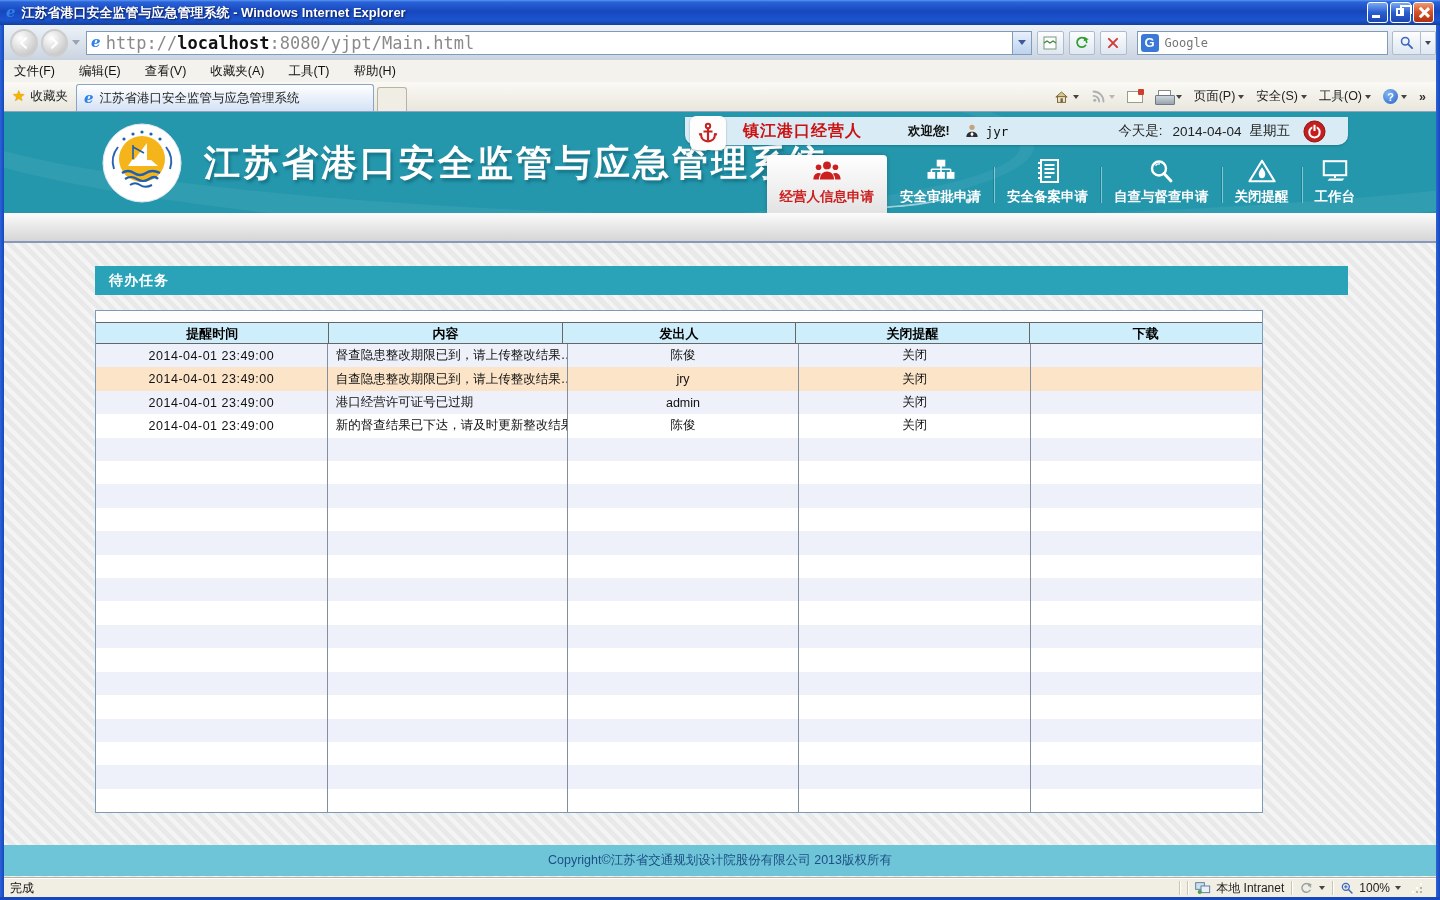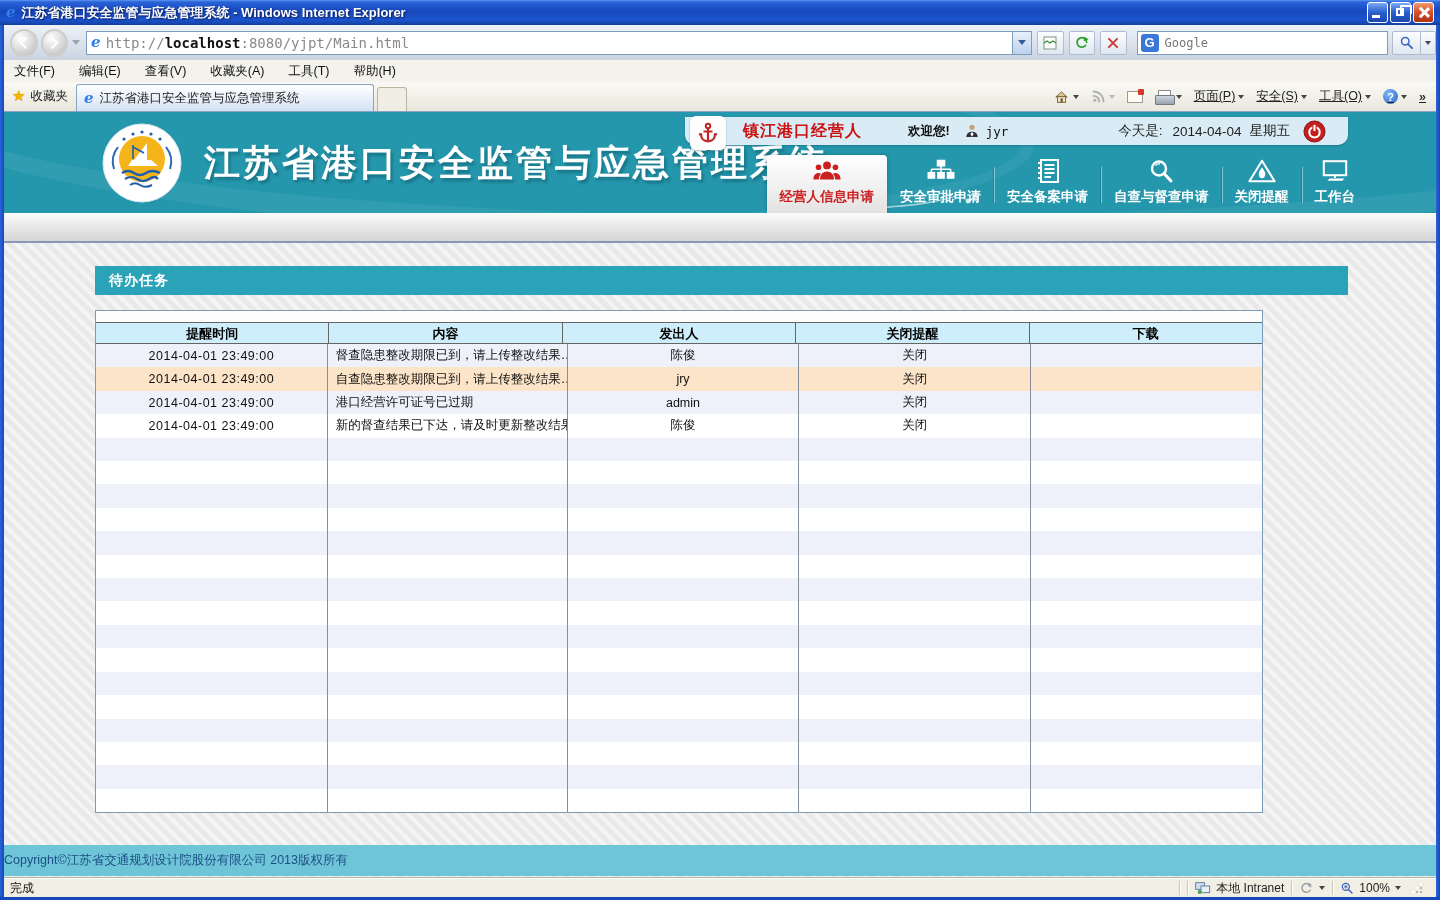--- a/index.html
+++ b/index.html
@@ -29,21 +29,21 @@
 
   
   .addr-row { position:absolute; left:4px; top:25px; width:1432px; height:35px;
     background:linear-gradient(180deg,#edf2f8,#d5dde8 70%,#c9d3e0); display:flex; align-items:center; }
   .nav-circle { width:28px; height:28px; border-radius:50%; border:2px solid #cdcdcd;
     background:radial-gradient(circle at 35% 30%,#fff,#d9d9d9 55%,#b9b9b9); margin-left:6px;
     display:flex; align-items:center; justify-content:center; }
   .nav-circle svg { display:block; }
   .small-chevron { width:0; height:0; border-left:4px solid transparent; border-right:4px solid transparent; border-top:5px solid #9aa4b2; margin:0 6px 0 4px; }
   .addr-box { height:24px; width:964px; background:#fff; border:1px solid #7f9db9; display:flex; align-items:center; padding-left:4px; }
-  .addr-url { font-family:"DejaVu Sans Mono","Liberation Mono",monospace; font-size:14px; color:#8a8a8a; margin-left:5px; white-space:nowrap; }
+  .addr-url { font-family:"DejaVu Sans Mono","Liberation Mono",monospace; font-size:17px; color:#8a8a8a; margin-left:5px; white-space:nowrap; }
   .addr-url b { color:#111; }
   .addr-drop { margin-left:auto; width:19px; height:22px; background:linear-gradient(180deg,#e8f0fa,#bcd2ef); border-left:1px solid #7f9db9; display:flex; align-items:center; justify-content:center; }
   .addr-drop::before { content:""; width:0; height:0; border-left:4px solid transparent; border-right:4px solid transparent; border-top:5px solid #39599e; }
   .addr-btn { width:27px; height:24px; margin-left:5px; border:1px solid #aebccd; border-radius:2px;
     background:linear-gradient(180deg,#fcfdff,#dfe7f0); display:flex; align-items:center; justify-content:center; }
   .search-box { height:24px; width:256px; margin-left:10px; background:#fff; border:1px solid #7f9db9; display:flex; align-items:center; }
   .g-icon { width:18px; height:18px; margin-left:3px; background:#3a78d8; border-radius:3px; color:#fff; font-weight:bold; font-size:13px; display:flex; align-items:center; justify-content:center; }
   .g-icon::before { content:"G"; }
   .search-box input { border:none; outline:none; flex:1; margin-left:6px; font-size:12px; color:#9a9a9a; font-family:"DejaVu Sans Mono",monospace; background:transparent; }
   .search-btn { width:30px; height:24px; margin-left:4px; border:1px solid #aebccd; border-radius:2px 0 0 2px;
@@ -61,21 +61,21 @@
   .favbar { position:absolute; left:4px; top:82px; width:1432px; height:30px;
     background:linear-gradient(180deg,#faf9f5,#e9e7dc); border-bottom:1px solid #8fa3c0; display:flex; align-items:flex-end; }
   .fav-btn { display:flex; align-items:center; gap:5px; height:24px; margin:0 8px 3px 8px; font-size:12.5px; }
   .star { color:#f7b500; font-size:15px; text-shadow:0 0 1px #b07800; }
   .star::before { content:"★"; }
   .browser-tab { width:298px; height:27px; border:1px solid #8aa4c8; border-bottom:none; border-radius:3px 3px 0 0;
     background:linear-gradient(180deg,#ffffff,#d4e2f5); display:flex; align-items:center; gap:6px; padding-left:7px; font-size:12.5px; }
   .stub-tab { width:30px; height:24px; margin-left:3px; border:1px solid #b8b4a4; border-bottom:none; border-radius:3px 3px 0 0; background:#efede4; }
   .ie-e { font-family:"DejaVu Serif","Liberation Serif",serif; font-style:italic; font-weight:bold; color:#2f81e8; font-size:15px; line-height:1; }
   .ie-e::before { content:"e"; }
-  .cmd-group { margin-left:auto; display:flex; align-items:center; gap:12px; padding:0 10px 6px 0; font-size:12.5px; color:#222;text-decoration:underline; }
+  .cmd-group { margin-left:auto; display:flex; align-items:center; gap:12px; padding:0 10px 6px 0; font-size:12.5px; color:#222; }
   .cmd-item { display:flex; align-items:center; gap:3px; }
   .dd { width:0; height:0; border-left:3.5px solid transparent; border-right:3.5px solid transparent; border-top:4.5px solid #444; }
   .help-circle { width:15px; height:15px; border-radius:50%; background:radial-gradient(circle at 35% 30%,#7fb6f5,#2a63c8); color:#fff; font-weight:bold; font-size:11px; display:flex; align-items:center; justify-content:center; }
   .help-circle::before { content:"?"; }
   .overflow-mark { font-weight:bold; color:#333; }
   .overflow-mark::before { content:"»"; }
   .mail-ic { position:relative; width:16px; height:12px; background:#fdfdf2; border:1px solid #9a9a9a; }
   .mail-ic::before { content:""; position:absolute; right:-2px; top:-3px; width:6px; height:6px; background:#d23c2a; border-radius:1px; }
   .print-ic { position:relative; width:18px; height:14px; }
   .print-ic::before { content:""; position:absolute; left:3px; top:0; width:11px; height:5px; background:#fff; border:1px solid #8a8a8a; }
@@ -143,21 +143,21 @@
   .trow { flex:1; display:flex; }
   .trow.odd { background:#eef1fa; }
   .trow.even { background:#ffffff; }
   .trow.hl { background:#fce4c8; }
   .tcell { flex:1; border-right:1px solid #838f9b; font-size:12.5px; color:#111; display:flex; align-items:center; justify-content:center; overflow:hidden; white-space:nowrap; }
   .tcell:last-child { border-right:none; }
   .tcell.c2 { justify-content:flex-start; padding-left:8px; }
   .tcell.c1 { font-size:12.5px; letter-spacing:.5px; }
 
   .site-footer { position:absolute; left:0; top:733px; width:1432px; height:31px; background:#6fc5d8;
-    color:#1d4f86; line-height:31px; font-size:12.5px; }
+    color:#1d4f86; text-align:center; line-height:31px; font-size:12.5px; }
 
   
   .statusbar { position:absolute; left:4px; top:878px; width:1432px; height:19px; background:#f1efe4;
     border-top:1px solid #fff; box-shadow:0 -1px 0 #b5b2a2; display:flex; align-items:center; font-size:12px; }
   .status-left { padding-left:6px; color:#111; }
   .status-right { margin-left:auto; display:flex; align-items:center; gap:7px; padding-right:14px; }
   .sb-sep { width:1px; height:14px; background:#c9c5b5; box-shadow:1px 0 0 #fff; }
   .zone { display:flex; align-items:center; gap:5px; }
   .grip { width:10px; height:10px; margin-left:4px; position:relative; }
   .grip::before { content:""; position:absolute; right:0; bottom:0; width:2px; height:2px; background:#b5b2a2;

